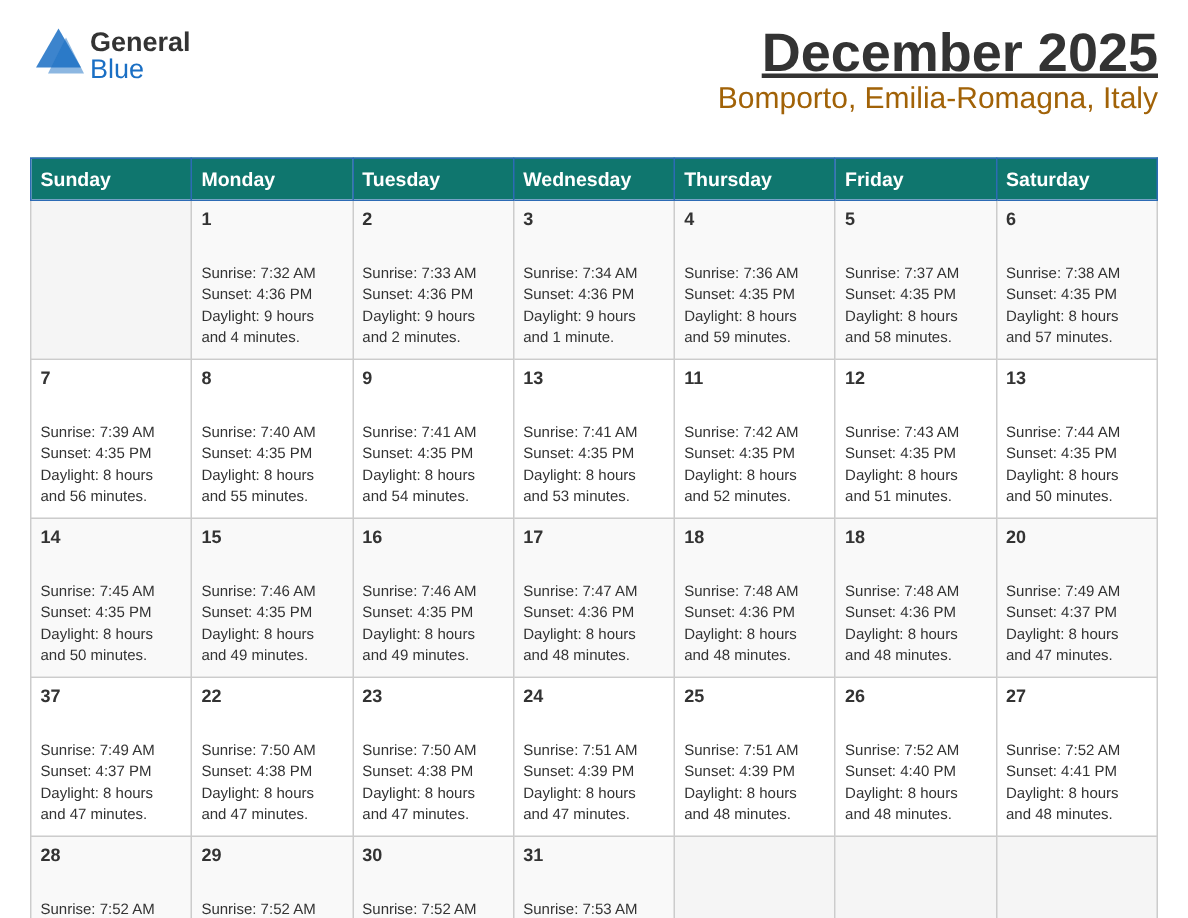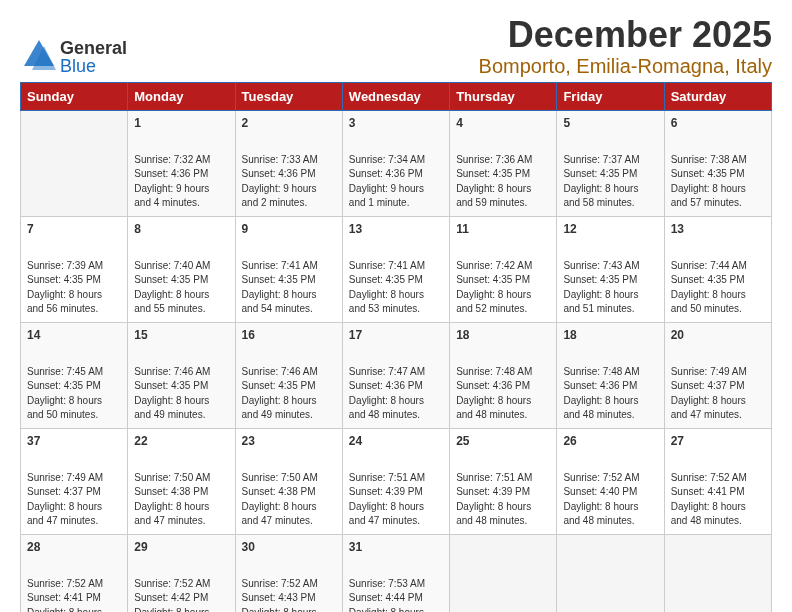--- a/index.html
+++ b/index.html
@@ -10,22 +10,22 @@
       min-height: 612px;
       padding: 0;
     }
     .container {
       width: 792px;
       padding: 15px 20px 10px 20px;
     }
     .header {
       display: flex;
       justify-content: space-between;
-      align-items: flex-end;
-      margin-bottom: 4px;
+      align-items: flex-start;
+      margin-bottom: 27px;
     }
     .logo {
       display: flex;
       align-items: center;
     }
     .logo-text {
       display: flex;
       flex-direction: column;
       line-height: 1;
     }
@@ -43,32 +43,33 @@
       margin-right: 2px;
     }
     .title-block {
       text-align: right;
     }
     .month-title {
       font-size: 36px;
       font-weight: bold;
       color: #333;
       line-height: 1.1;
+      text-decoration: underline;
     }
     .location {
       font-size: 20px;
       color: #a16207;
     }
     .calendar {
       width: 100%;
       border-collapse: collapse;
       table-layout: fixed;
     }
     .calendar th {
-      background-color: #b91c1c;
+      background-color: #0f766e;
       color: #fff;
       text-align: left;
       padding: 6px 6px;
       font-size: 13px;
       font-weight: bold;
       border: 1px solid #2d6bb5;
     }
     .calendar td {
       border: 1px solid #ccc;
       vertical-align: top;

